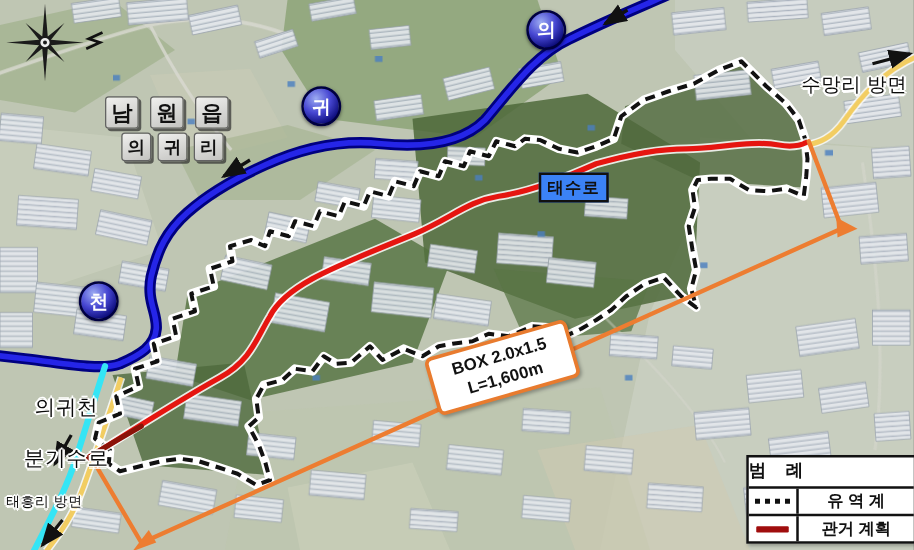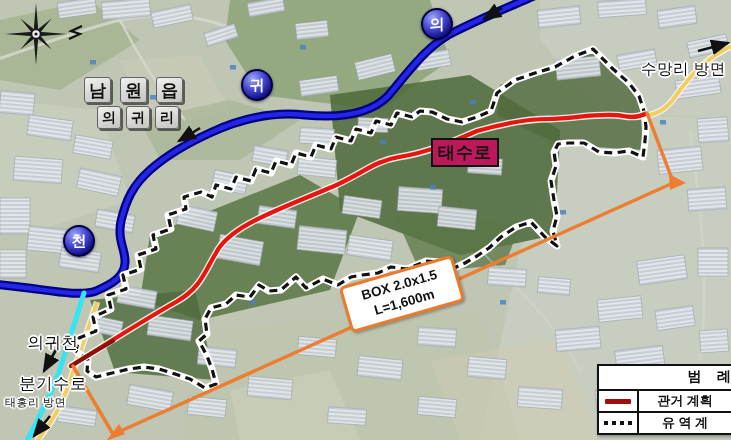--- a/index.html
+++ b/index.html
@@ -34,39 +34,39 @@
   .stream-badge{
     position:absolute; width:28px; height:28px; border-radius:50%;
     background:radial-gradient(circle at 35% 28%,#9cabf2 0%,#4747d2 42%,#000068 85%);
     border:2px solid #000040; color:#fff; font-weight:bold; font-size:15px;
     display:flex; align-items:center; justify-content:center;
     box-shadow:0 1px 3px rgba(0,0,0,.55);
   }
   
   .road-badge{
     position:absolute; left:431px; top:138px;
-    background:#be185d; border:2px solid #111; color:#111;
-    font-weight:bold; font-size:17px; padding:1px 5px; letter-spacing:1px;
+    background:#3b82f6; border:2px solid #111; color:#111;
+    font-weight:bold; font-size:13px; padding:1px 5px; letter-spacing:1px;
   }
   
   .box-callout{
     position:absolute; left:343px; top:270px; width:108px;
     transform:rotate(-16deg); background:#fff;
     border:3px solid #e87b2e; border-radius:6px;
     text-align:center; font-weight:bold; font-size:13.5px; line-height:1.35;
     color:#111; padding:3px 2px; box-shadow:1px 2px 3px rgba(0,0,0,.3);
   }
   
   .legend{
     position:absolute; left:597px; top:364px; width:132px;
     background:#fff; border:2px solid #111; color:#111;
     font-weight:bold; font-size:13px; box-shadow:1px 2px 3px rgba(0,0,0,.3);
   }
   .legend-title{
-    text-align:right; padding:2px 0 3px; border-bottom:2px solid #111;
+    text-align:left; padding:2px 0 3px; border-bottom:2px solid #111;
     white-space:pre; font-size:14px;
   }
   .legend-row{display:flex; height:20px;}
   .legend-row + .legend-row{border-top:2px solid #111;}
   .legend-sym{
     width:38px; border-right:2px solid #111; flex:none;
     display:flex; align-items:center; justify-content:center;
   }
   .legend-label{flex:1; display:flex; align-items:center; justify-content:center; white-space:pre;}
   .sym-dashed{width:28px; height:4px;
@@ -265,40 +265,40 @@
     <span class="char-box">리</span>
   </div>
 
   <div class="stream-badge" style="left:421px; top:8px;">의</div>
   <div class="stream-badge" style="left:241px; top:69px;">귀</div>
   <div class="stream-badge" style="left:63px; top:225px;">천</div>
 
   <div class="road-badge">태수로</div>
 
   <div class="map-label" style="left:641px; top:59px; font-size:15.5px;">수망리 방면</div>
-  <div class="map-label centered" style="left:2px; top:311px; width:102px; font-size:16.5px;">
+  <div class="map-label centered" style="left:2px; top:295px; width:102px; font-size:16.5px;">
     <span>의귀천</span><br>
     <span>분기수로</span>
   </div>
   <div class="map-label" style="left:5px; top:396px; font-size:11px;">태흥리 방면</div>
 
   <div class="box-callout">
     <span>BOX 2.0x1.5</span><br>
     <span>L=1,600m</span>
   </div>
 
   <div class="legend">
     <div class="legend-title">범    례</div>
+    <div class="legend-row">
+      <div class="legend-sym">
+          <span class="sym-dashed"></span>
+        </div>
+      <div class="legend-label">유 역 계</div>
+    </div>
     <div class="legend-row">
       <div class="legend-sym">
           <span class="sym-pipe"></span>
         </div>
       <div class="legend-label">관거 계획</div>
     </div>
-    <div class="legend-row">
-      <div class="legend-sym">
-          <span class="sym-dashed"></span>
-        </div>
-      <div class="legend-label">유 역 계</div>
-    </div>
   </div>
 
 </div>
 
 </body></html>

